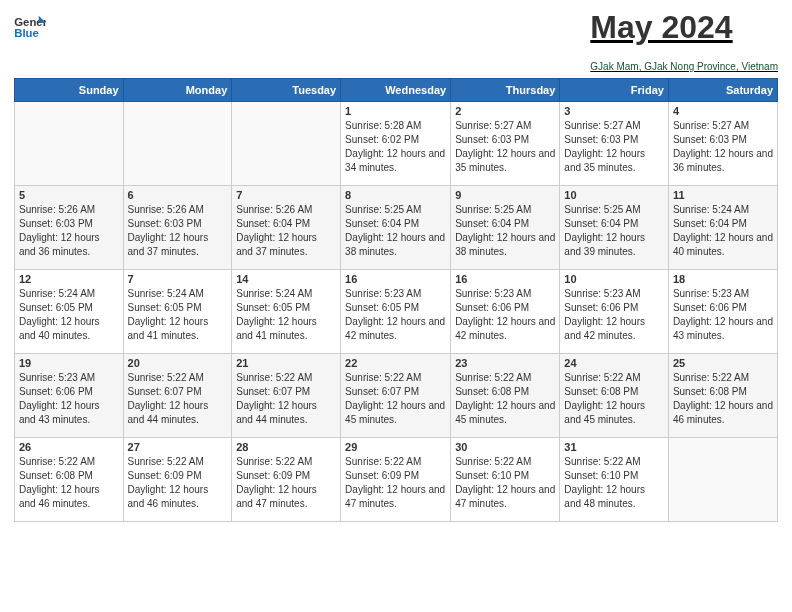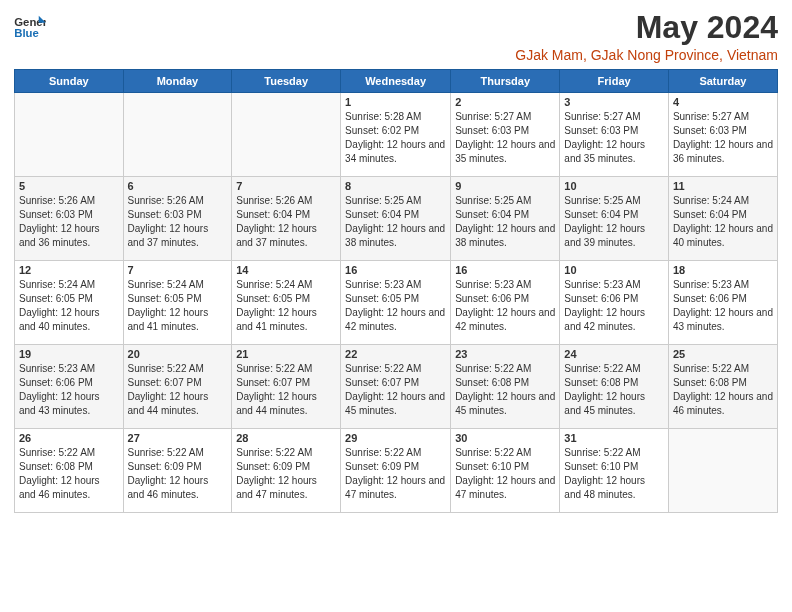--- a/index.html
+++ b/index.html
@@ -26,45 +26,45 @@
       display: flex;
       align-items: center;
       margin-top: 4px;
     }
     .logo-icon {
       width: 32px;
       height: 28px;
       margin-right: 2px;
     }
     .title-block {
-      text-align: right;
+      text-decoration: underline;
     }
     .main-title {
       font-size: 32px;
       font-weight: bold;
       color: #333;
       line-height: 1.1;
     }
     .subtitle {
-      font-size: 14px;
-      color: #c2410c;
-      margin-top: 2px;
+      font-size: 10px;
+      color: #14532d;
+      margin-top: 16px;
     }
     .calendar {
       width: 100%;
       border-collapse: collapse;
       font-size: 9.5px;
     }
     .calendar thead tr th {
       background: #2a6db5;
       color: #fff;
       font-size: 11px;
       font-weight: bold;
       padding: 5px 4px;
-      text-align: center;
+      text-align: right;
       border: 1px solid #1a5a9a;
     }
     .calendar tbody tr td {
       border: 1px solid #ccc;
       vertical-align: top;
       padding: 3px 4px;
       height: 84px;
       width: 113px;
       background: #fff;
     }

